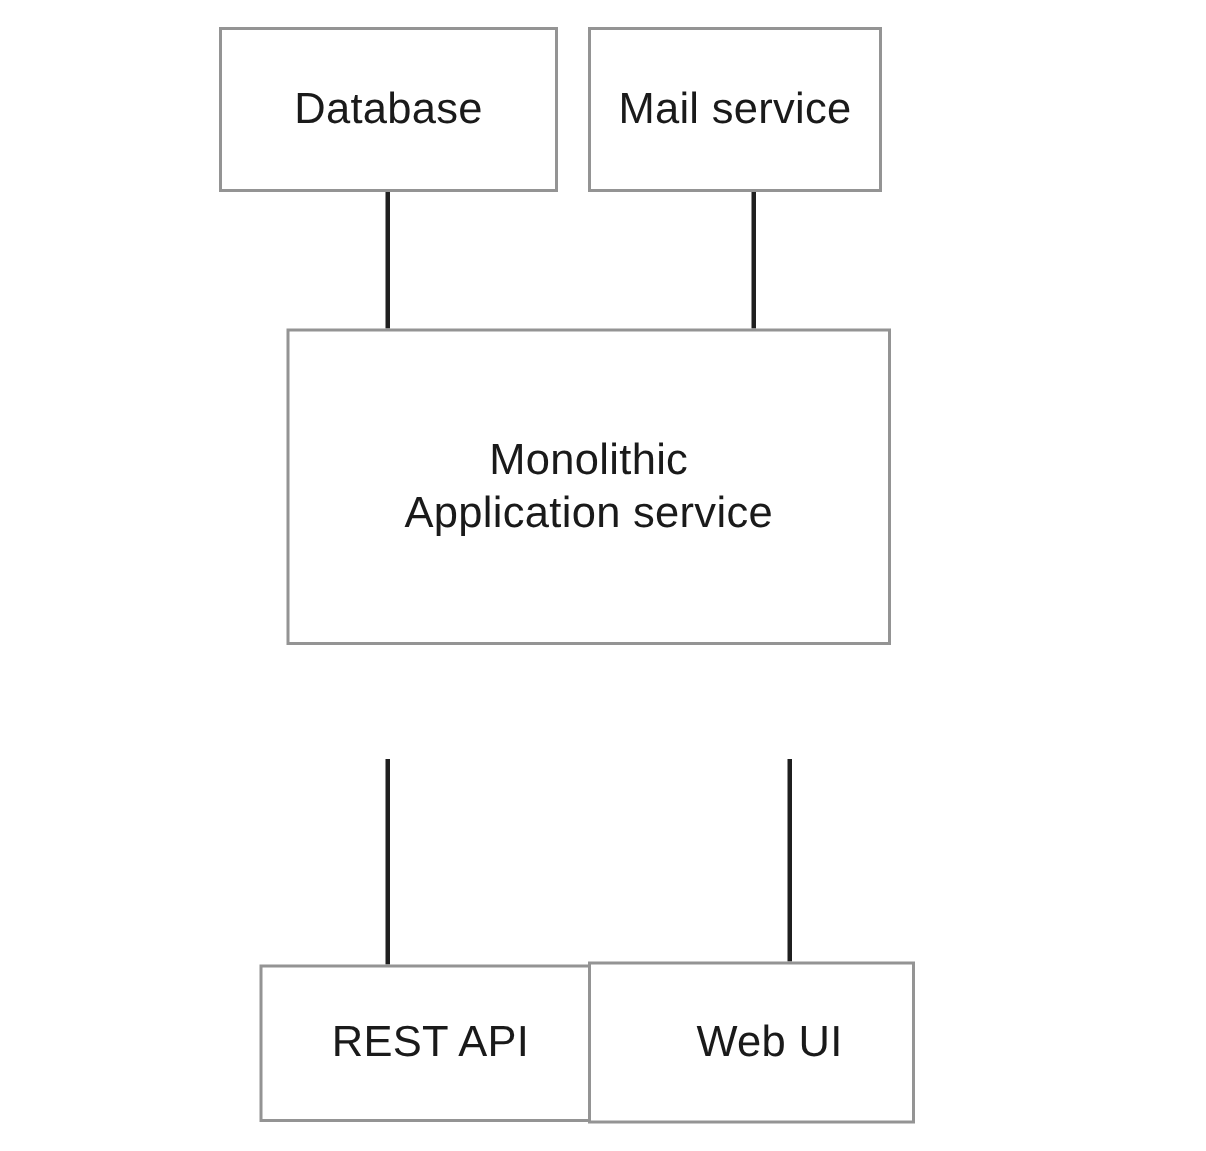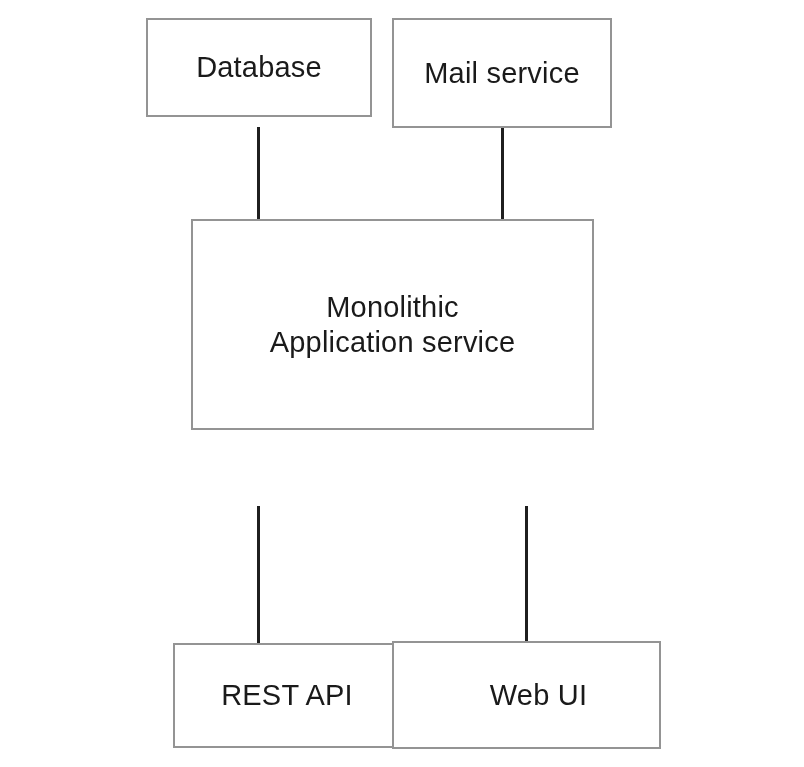--- a/index.html
+++ b/index.html
@@ -31,25 +31,25 @@
     text-align: center;
     white-space: pre-line;
     letter-spacing: 0.2px;
   }
   .edge {
     position: absolute;
     width: 3px;
     background: #1f1f1f;
   }
   
-  #node-database     { left: 146px; top: 18px;  width: 226px; height: 99px; }
-  #node-mail-service { left: 392px; top: 18px;  width: 220px; height: 110px; }
+  #node-database     { left: 146px; top: 18px;  width: 226px; height: 110px; }
+  #node-mail-service { left: 392px; top: 18px;  width: 196px; height: 110px; }
   #node-monolith     { left: 191px; top: 219px; width: 403px; height: 211px; }
   #node-rest-api     { left: 146px; top: 643px; width: 228px; height: 105px; margin-left: 27px; }
-  #node-web-ui       { left: 392px; top: 641px; width: 269px; height: 108px; padding-left: 24px; }
+  #node-web-ui       { left: 392px; top: 641px; width: 218px; height: 108px; padding-left: 24px; }
   
   #edge-database-monolith { left: 257px; top: 127px; height: 93px;  }
   #edge-mail-monolith     { left: 501px; top: 127px; height: 93px;  }
   #edge-monolith-rest     { left: 257px; top: 506px; height: 138px; }
   #edge-monolith-web      { left: 525px; top: 506px; height: 136px; }
 </style>
 </head>
 <body>
 
 <div class="canvas">

